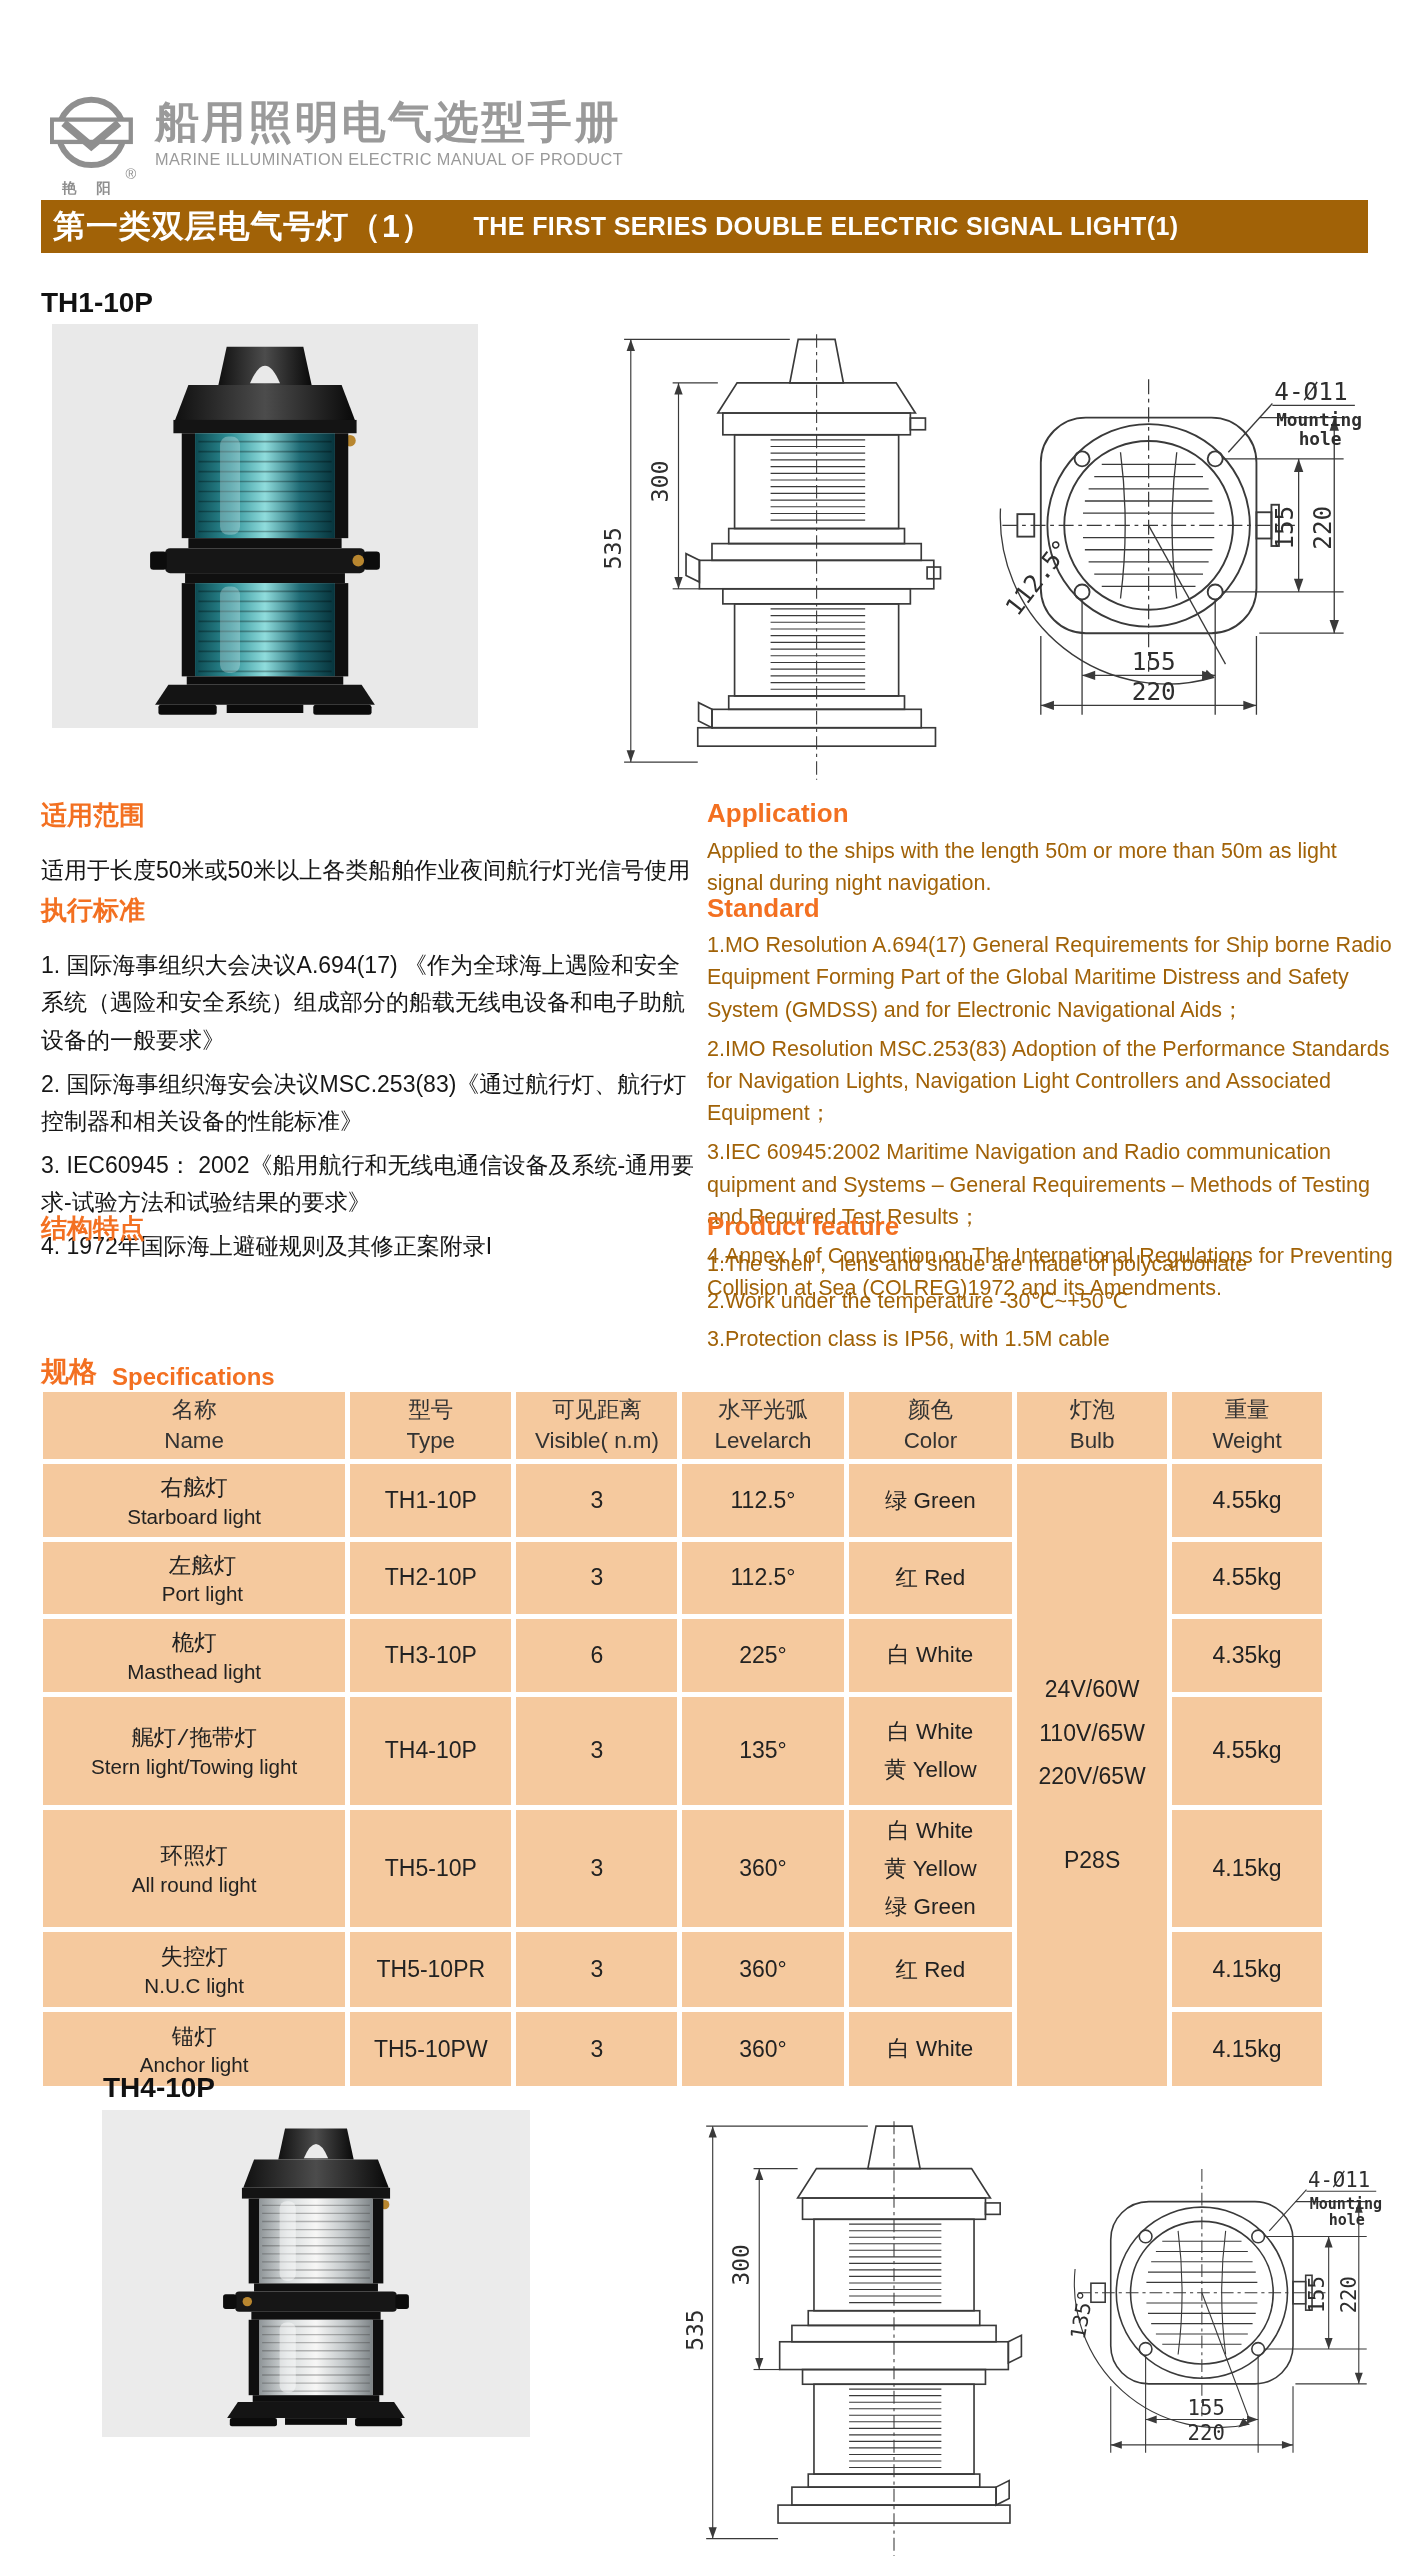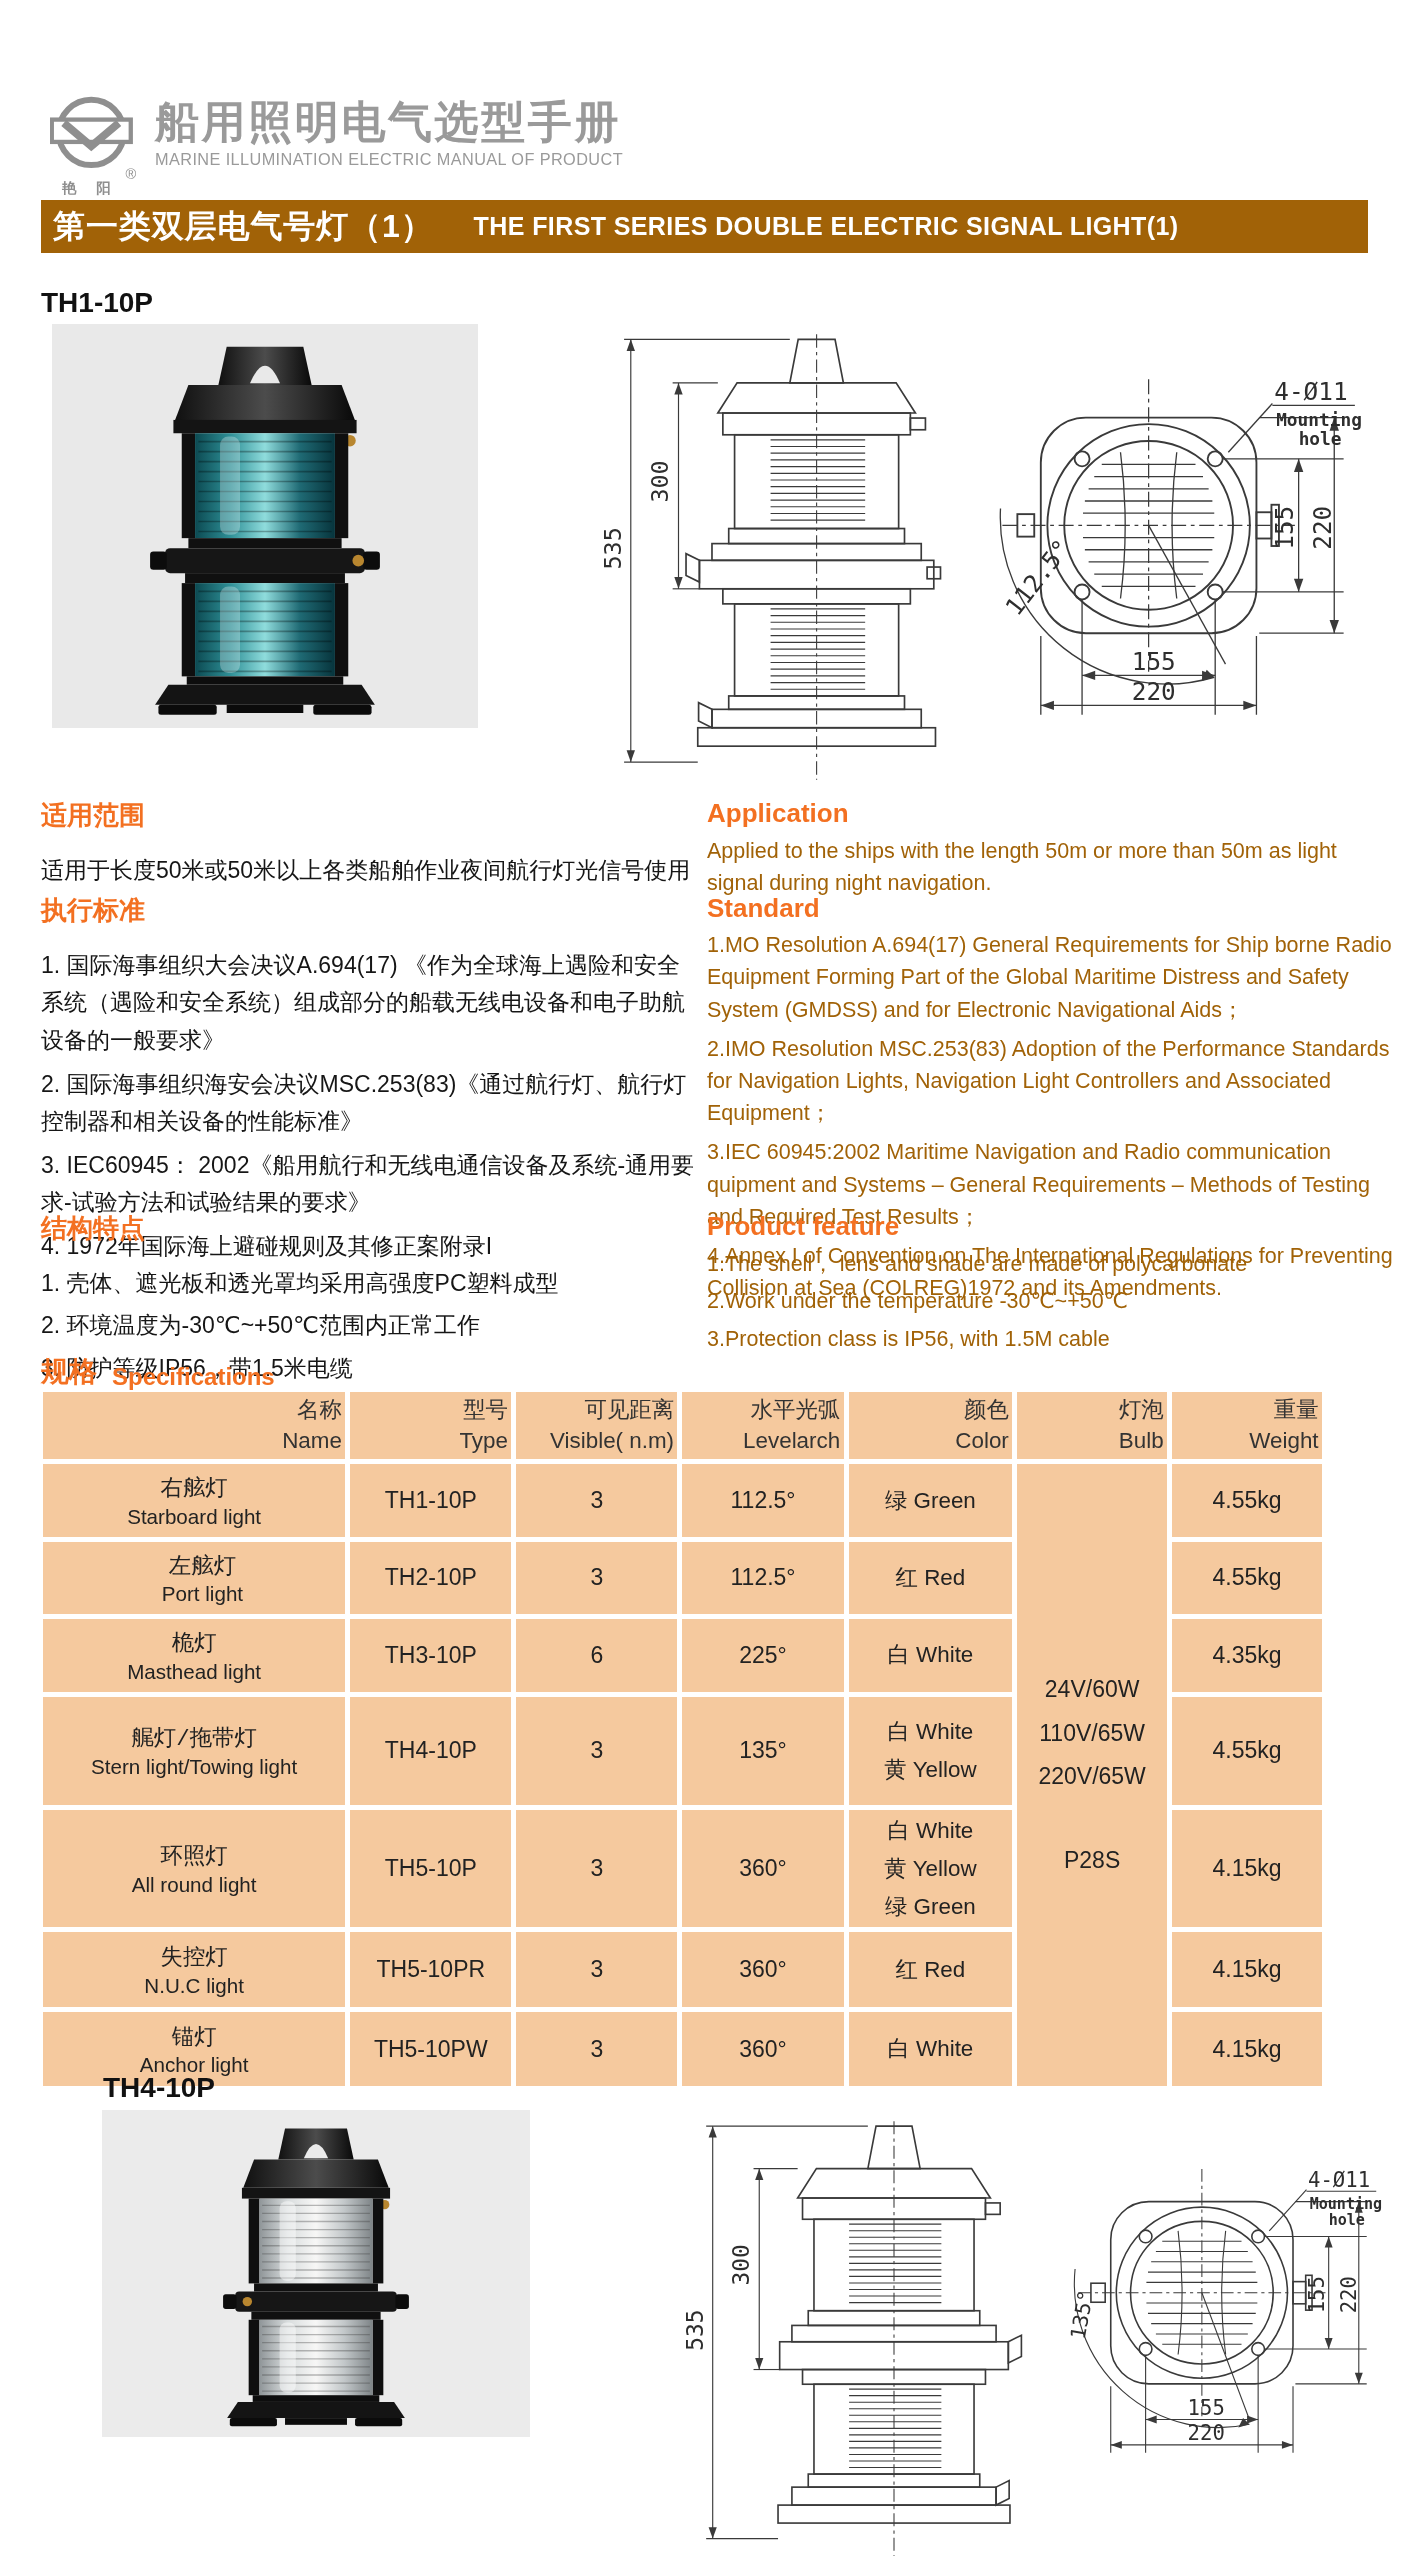--- a/index.html
+++ b/index.html
@@ -24,21 +24,21 @@
   .en-body{font-size:21.5px;color:#a16207;line-height:1.5;}
   .std-list div{margin-bottom:6.9px;}
   .feat-list div{margin-bottom:5.2px;}
   .spec-head{display:flex;align-items:flex-end;gap:15px;}
   .spec-head .cn{font-size:28px;font-weight:bold;color:#F37021;}
   .spec-head .en{font-size:24px;font-weight:bold;color:#F37021;}
   
   table.spec{border-collapse:separate;border-spacing:5.2px;width:1289px;table-layout:fixed;}
   table.spec th,table.spec td{background:#F5C99E;text-align:center;vertical-align:middle;
       font-weight:normal;color:#222;padding:1.7px 3.4px;}
-  table.spec th{height:64px;font-size:22.4px;line-height:1.35;color:#333;text-align:right;}
+  table.spec th{height:64px;font-size:22.4px;line-height:1.35;color:#333;}
   td .cellcn{font-size:22.4px;font-family:Liberation Mono, monospace;}
   td .cellen{font-size:20.6px;margin-top:1.7px;}
   td .val{font-size:23px;}
   .colorlines div{font-size:22.4px;line-height:1.7;}
   .bulbcell div{font-size:23px;line-height:1.9;}
   .bulb-sep{margin-top:40px;}
   
   svg.draw line,svg.draw path,svg.draw rect,svg.draw circle,svg.draw polygon.ol{stroke:#3a3a3a;fill:none;}
   svg.draw text{fill:#2e2e2e;font-family:"DejaVu Sans Mono","Liberation Mono",monospace;}
   svg.draw .thin{stroke-width:1.4;}
@@ -279,25 +279,20 @@
   </div>
   <div class="abs sec-h" style="left:707px;top:893px;">Standard</div>
   <div class="abs en-body std-list" style="left:707px;top:929px;width:699px;">
     <div>1.MO Resolution A.694(17) General Requirements for Ship borne Radio Equipment Forming Part of the Global Maritime Distress and Safety System (GMDSS) and for Electronic Navigational Aids；</div>
     <div>2.IMO Resolution MSC.253(83) Adoption of the Performance Standards for Navigation Lights, Navigation Light Controllers and Associated Equipment；</div>
     <div>3.IEC 60945:2002 Maritime Navigation and Radio communication quipment and Systems – General Requirements – Methods of  Testing and Required Test Results；</div>
     <div>4.Annex I of Convention on The International Regulations for Preventing Collision at Sea (COLREG)1972 and its Amendments.</div>
   </div>
 
   <div class="abs sec-h" style="left:41px;top:1211px;">结构特点</div>
-  <div class="abs cn-body feat-list" style="left:41px;top:1249px;width:654px;">
-    <div>1. 壳体、遮光板和透光罩均采用高强度PC塑料成型</div>
-    <div>2. 环境温度为-30℃~+50℃范围内正常工作</div>
-    <div>3. 防护等级IP56，带1.5米电缆</div>
-  </div>
   <div class="abs sec-h" style="left:707px;top:1211px;">Product feature</div>
   <div class="abs en-body feat-list" style="left:707px;top:1248px;width:688px;">
     <div>1.The shell， lens and shade are made of polycarbonate</div>
     <div>2.Work under the temperature -30℃~+50℃</div>
     <div>3.Protection class is IP56, with 1.5M cable</div>
   </div>
 
   <div class="abs spec-head" style="left:41px;top:1353px;">
     <span class="cn">规格</span>
     <span class="en">Specifications</span>

